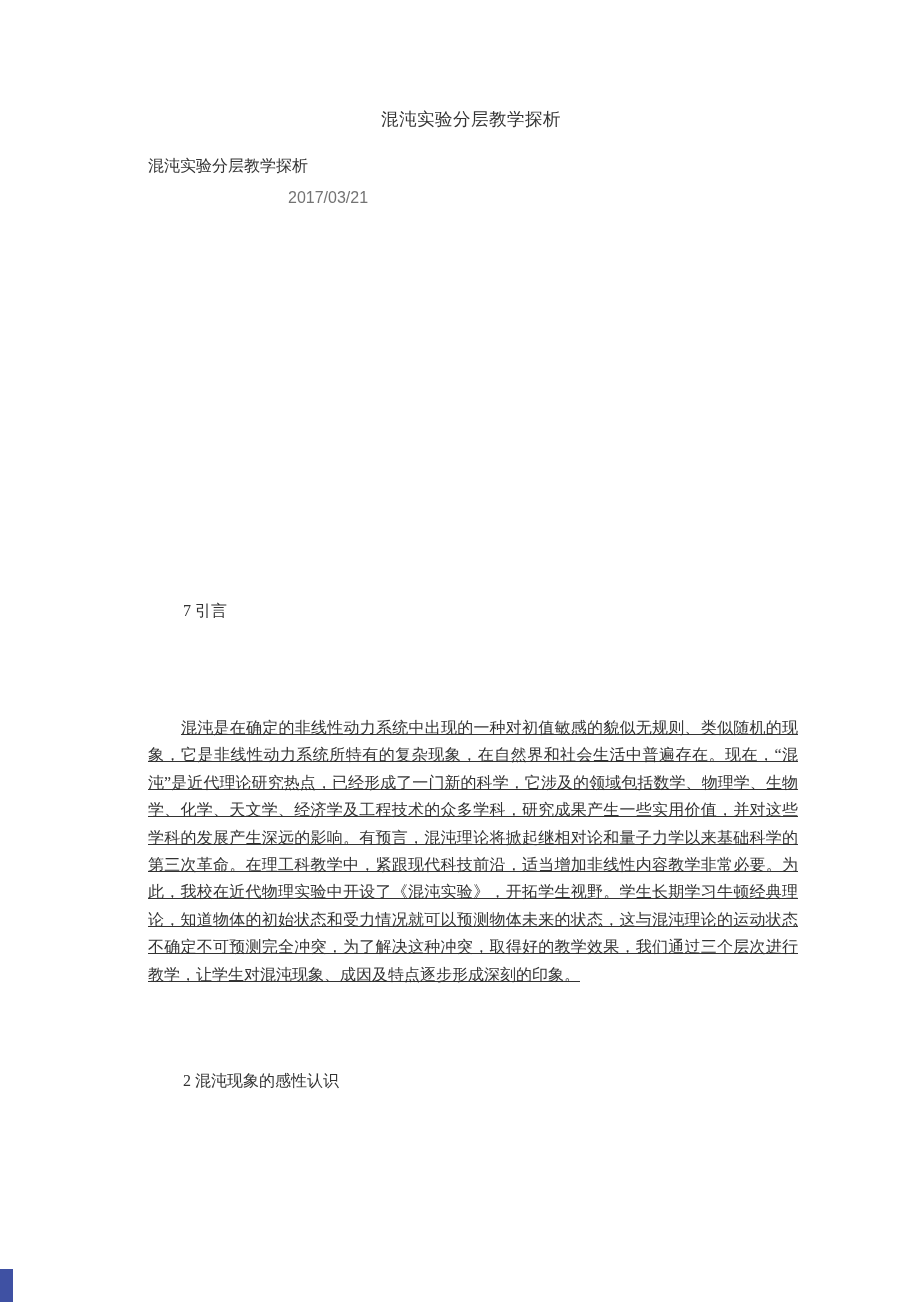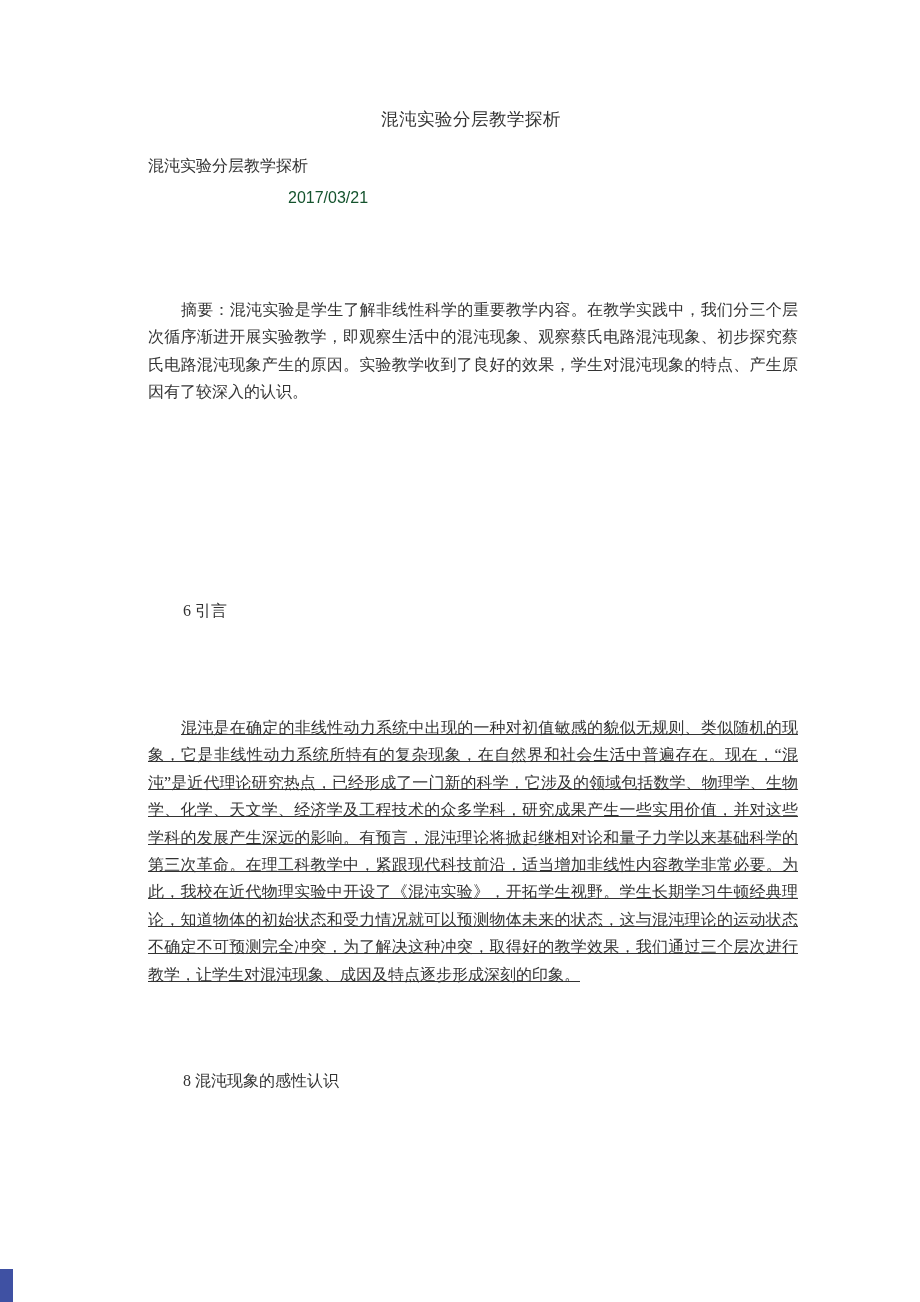--- a/index.html
+++ b/index.html
@@ -36,21 +36,21 @@
   }
   .subtitle {
     top: 152px;
   }
   .date-line {
     top: 184px;
     left: 277px;
     width: 300px;
     font-family: "Liberation Sans", "DejaVu Sans", sans-serif;
     font-size: 16px;
-    color: #14532d;
+    color: #737373;
   }
   .abstract {
     top: 296px;
     text-align: justify;
     text-indent: 33px;
   }
   .keywords {
     top: 487px;
     text-indent: 33px;
   }
@@ -78,24 +78,23 @@
 <body>
 
 <div class="page" style="background: rgb(255, 255, 255); color: rgb(51, 51, 51);">
 
   <p class="blk doc-title">混沌实验分层教学探析</p>
 
   <p class="blk subtitle">混沌实验分层教学探析</p>
 
   <p class="blk date-line">2017/03/21</p>
 
-  <p class="blk abstract">摘要：混沌实验是学生了解非线性科学的重要教学内容。在教学实践中，我们分三个层次循序渐进开展实验教学，即观察生活中的混沌现象、观察蔡氏电路混沌现象、初步探究蔡氏电路混沌现象产生的原因。实验教学收到了良好的效果，学生对混沌现象的特点、产生原因有了较深入的认识。</p>
 
 
-  <h2 class="blk section-heading section-1">6 引言</h2>
+  <h2 class="blk section-heading section-1">7 引言</h2>
 
   <p class="blk intro-para">混沌是在确定的非线性动力系统中出现的一种对初值敏感的貌似无规则、类似随机的现象，它是非线性动力系统所特有的复杂现象，在自然界和社会生活中普遍存在。现在，“混沌”是近代理论研究热点，已经形成了一门新的科学，它涉及的领域包括数学、物理学、生物学、化学、天文学、经济学及工程技术的众多学科，研究成果产生一些实用价值，并对这些学科的发展产生深远的影响。有预言，混沌理论将掀起继相对论和量子力学以来基础科学的第三次革命。在理工科教学中，紧跟现代科技前沿，适当增加非线性内容教学非常必要。为此，我校在近代物理实验中开设了《混沌实验》，开拓学生视野。学生长期学习牛顿经典理论，知道物体的初始状态和受力情况就可以预测物体未来的状态，这与混沌理论的运动状态不确定不可预测完全冲突，为了解决这种冲突，取得好的教学效果，我们通过三个层次进行教学，让学生对混沌现象、成因及特点逐步形成深刻的印象。</p>
 
-  <h2 class="blk section-heading section-2">8 混沌现象的感性认识</h2>
+  <h2 class="blk section-heading section-2">2 混沌现象的感性认识</h2>
 
   <div class="corner-mark" style="background: rgb(63, 81, 163);"></div>
 
 </div>
 
 </body></html>

